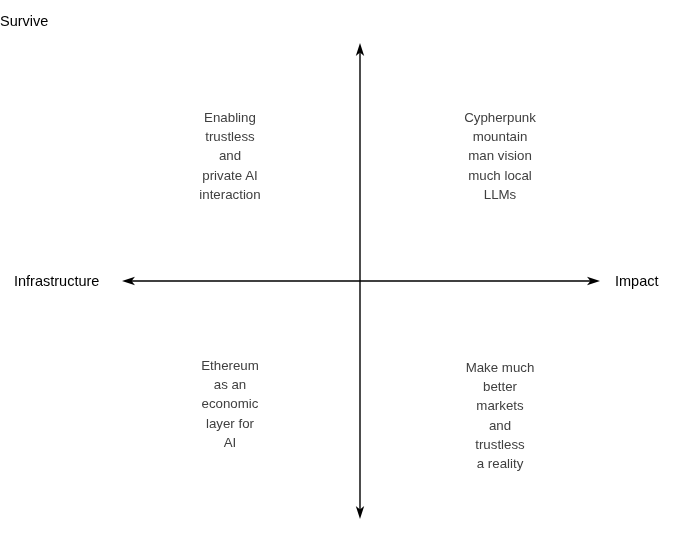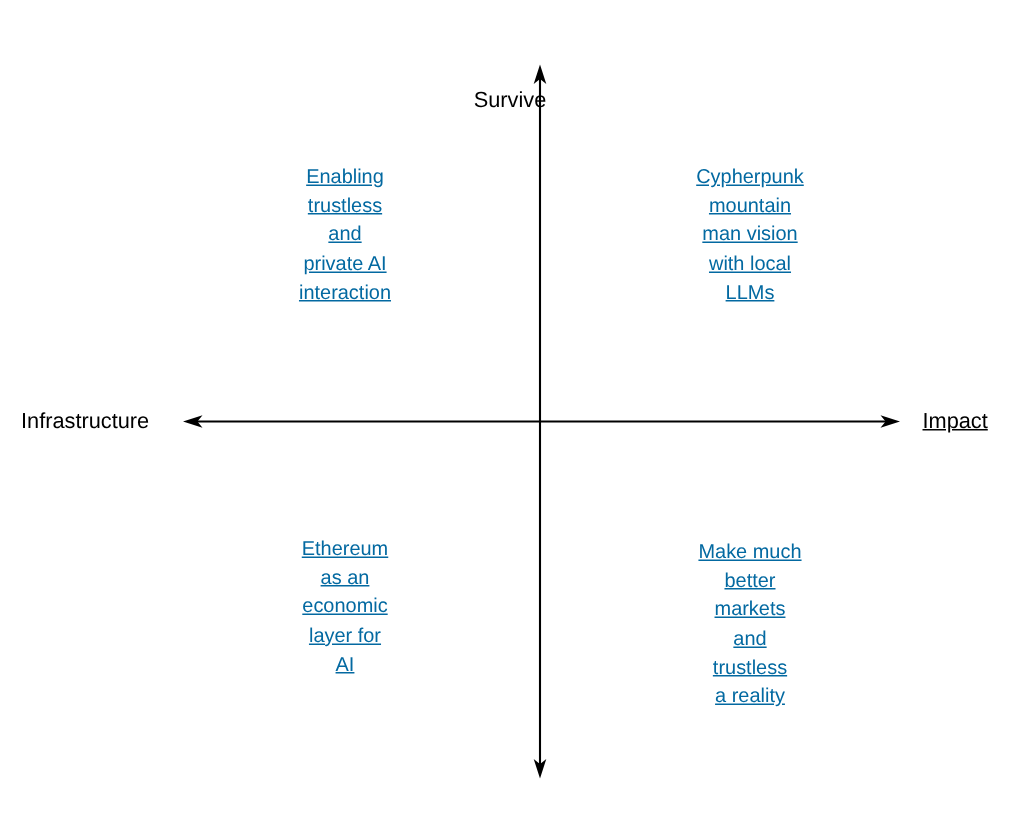--- a/index.html
+++ b/index.html
@@ -25,48 +25,45 @@
     position: absolute;
     font-size: 14.5px;
     line-height: 18px;
     color: #000000;
     white-space: nowrap;
   }
   .axis-label-top {
     left: 0;
     right: 0;
     top: 12px;
-    text-align: center;
-    margin-top: 46px;
+    text-align: left;
   }
   .axis-label-bottom {
     left: 0;
     right: 0;
     top: 560px;
     text-align: center;
   }
   .axis-label-left {
     left: 14px;
     top: 272px;
     text-align: center;
   }
   .axis-label-right {
     left: 615px;
     top: 272px;
     text-align: left;
-    text-decoration: underline;
   }
   .quadrant-text {
     position: absolute;
     font-size: 13.3px;
     line-height: 19.2px;
     text-align: center;
-    color: #0369a1;
+    color: #404040;
     white-space: pre-line;
-    text-decoration: underline;
   }
   .q-top-left    { left: 150px; top: 108px; width: 160px; }
   .q-top-right   { left: 420px; top: 108px; width: 160px; }
   .q-bottom-left { left: 150px; top: 356px; width: 160px; }
   .q-bottom-right{ left: 420px; top: 358px; width: 160px; }
 </style>
 </head>
 <body>
 
 <svg id="matrix-canvas" viewBox="0 0 680 560" xmlns="http://www.w3.org/2000/svg">
@@ -99,21 +96,21 @@
 
 <div class="quadrant-text q-top-left">Enabling
 trustless
 and
 private AI
 interaction</div>
 
 <div class="quadrant-text q-top-right">Cypherpunk
 mountain
 man vision
-with local
+much local
 LLMs</div>
 
 <div class="quadrant-text q-bottom-left">Ethereum
 as an
 economic
 layer for
 AI</div>
 
 <div class="quadrant-text q-bottom-right">Make much
 better

